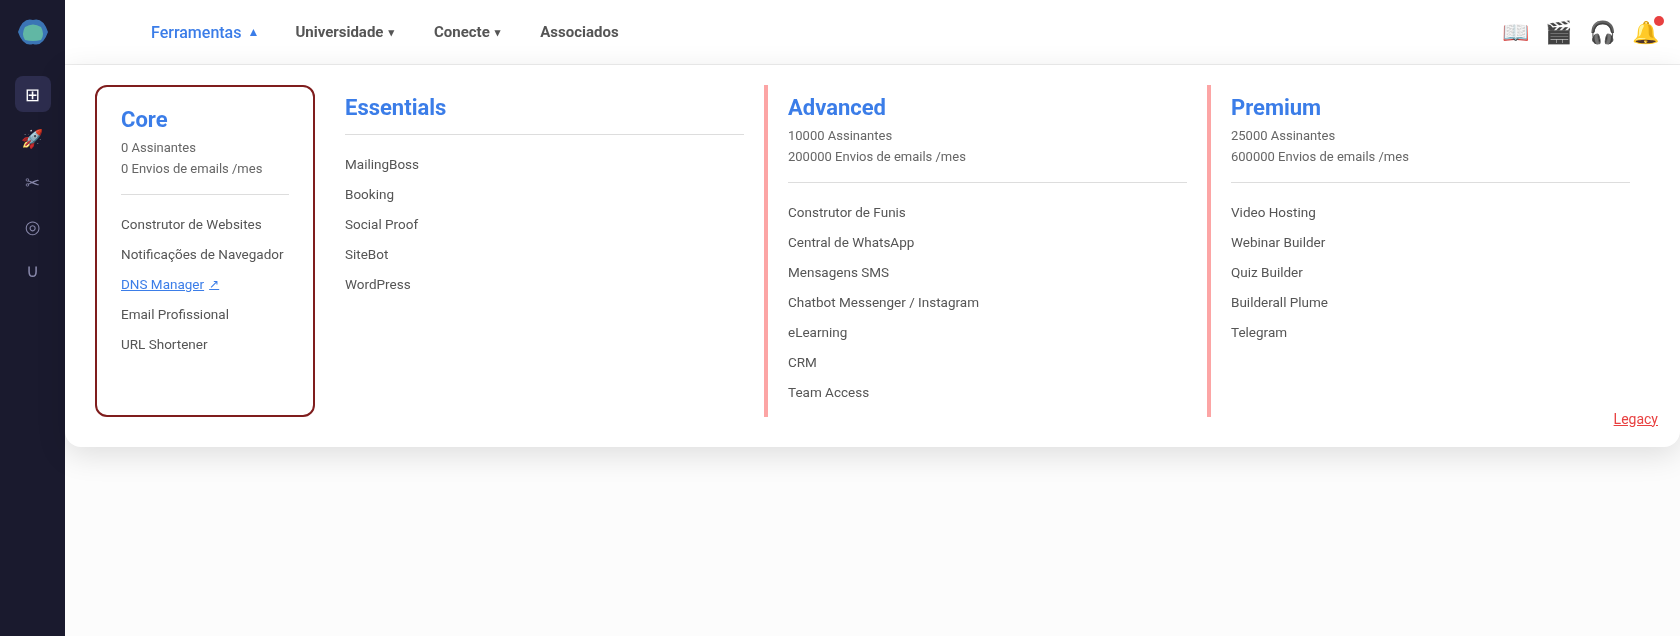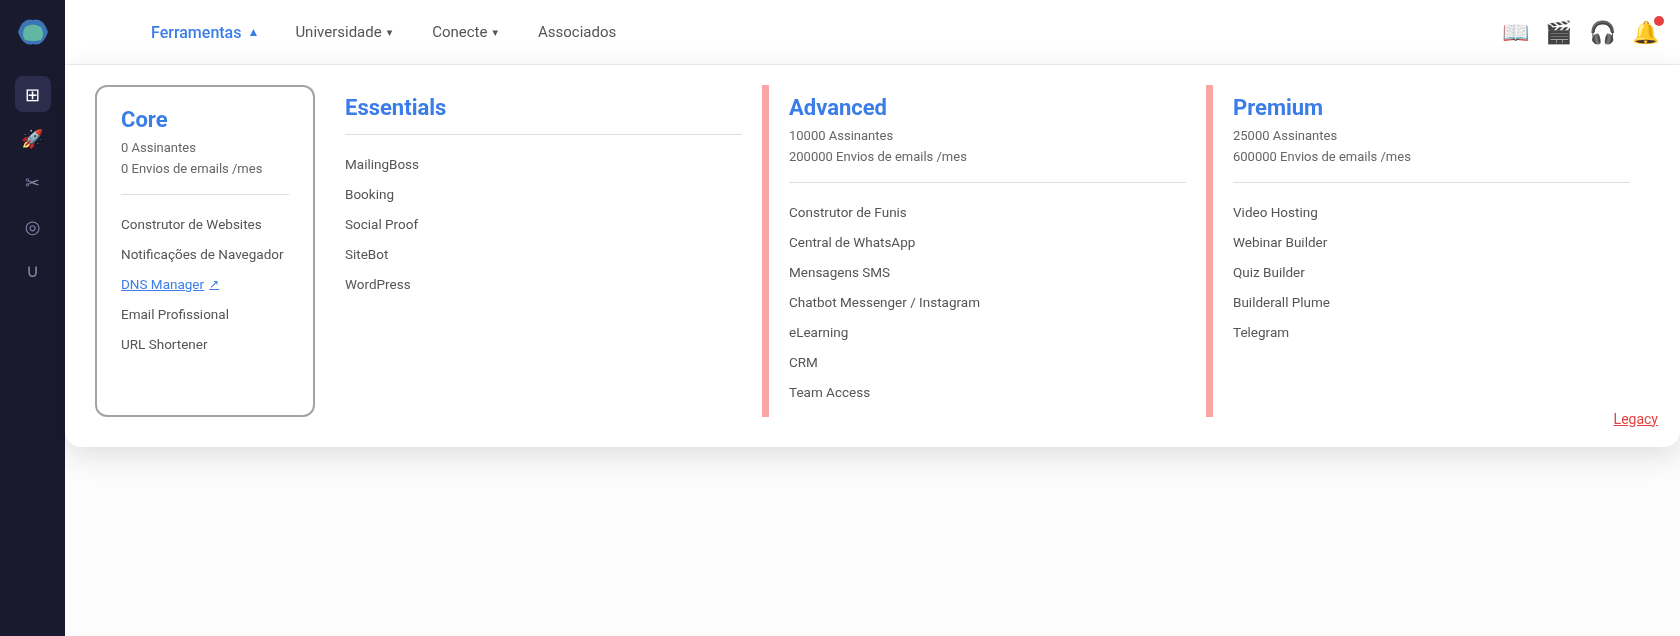--- a/index.html
+++ b/index.html
@@ -85,20 +85,21 @@
       border-right: none;
     }
     .nav-item {
       color: #555;
       font-size: 15px;
       display: flex;
       align-items: center;
       gap: 5px;
       padding: 0 20px;
       cursor: pointer;
+      font-weight: bold;
     }
 
     
     .nav-right {
       margin-left: auto;
       display: flex;
       align-items: center;
       gap: 16px;
     }
     .nav-right-icon {
@@ -112,27 +113,27 @@
       top: -4px; right: -4px;
       width: 10px; height: 10px;
       background: #e84040;
       border-radius: 50%;
     }
 
     
     .col {
       flex: 1;
       padding: 10px 20px;
-      border-right: 7px solid #fca5a5;
+      border-right: 4px solid #fca5a5;
     }
     .col:last-child {
       border-right: none;
     }
     .col-core {
-      border: 2px solid #a3a3a3;
+      border: 2px solid #7f1d1d;
       border-radius: 12px;
       padding: 20px 24px;
       position: relative;
       margin-right: 10px;
       min-width: 220px;
       max-width: 260px;
     }
 
     .plan-title {
       font-size: 22px;

